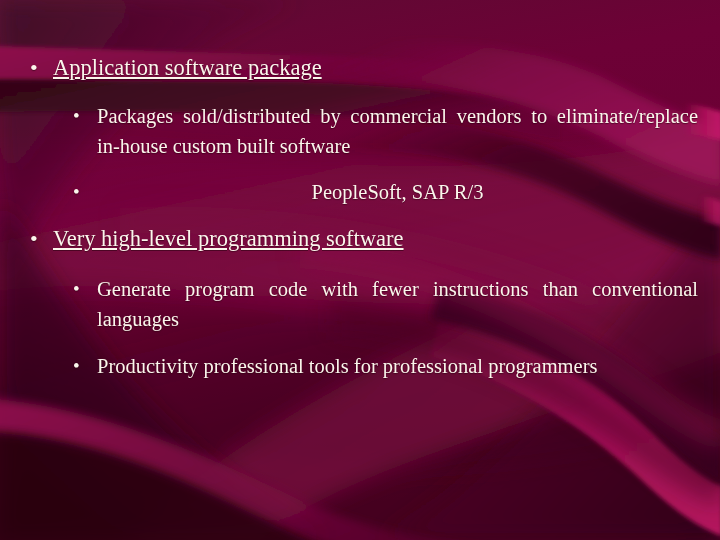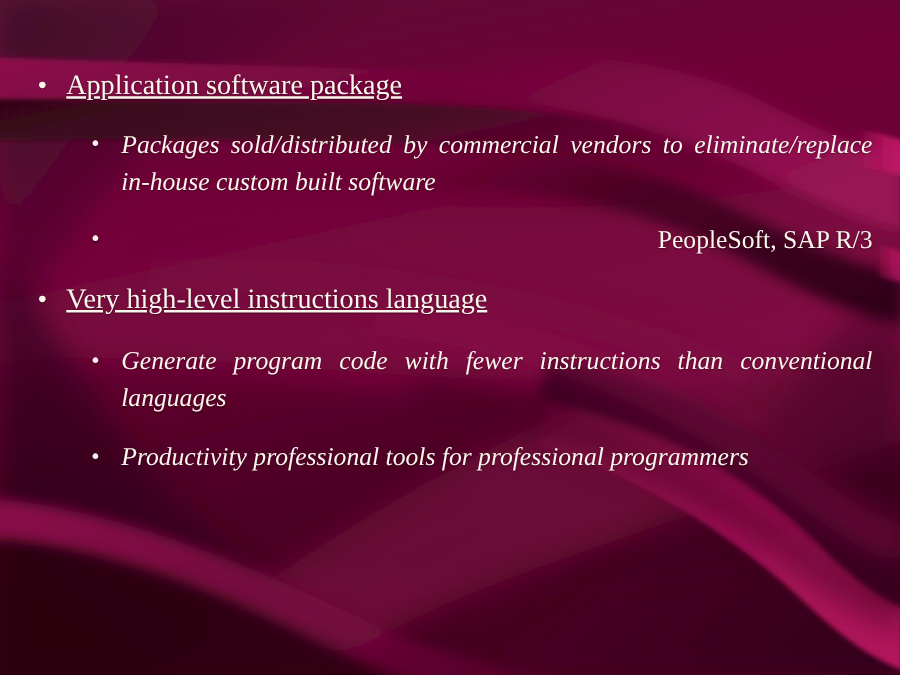--- a/index.html
+++ b/index.html
@@ -68,26 +68,25 @@
     width: 24px;
     text-align: left;
     font-size: 19px;
     line-height: 30px;
   }
   .lvl2 .txt {
     flex: 1 1 auto;
     text-align: justify;
   }
   .lvl2 .txt.nojustify {
-    text-align: right;
+    text-align: center;
   }
   
   .lvl2 .txt.justify-all {
     text-align: justify;
-    font-style: italic;
   }
 
   .b1 { top: 53px; }
   .b2 { top: 101px; }
   .b3 { top: 177px; }
   .b4 { top: 224px; }
   .b5 { top: 274px; }
   .b6 { top: 351px; }
 </style>
 </head>
@@ -247,21 +246,21 @@
       <span class="txt justify-all">Packages sold/distributed by commercial vendors to eliminate/replace in-house custom built software</span>
     </div>
 
     <div class="bullet-row lvl2 b3">
       <span class="dot">•</span>
       <span class="txt nojustify">PeopleSoft, SAP R/3</span>
     </div>
 
     <div class="bullet-row lvl1 b4">
       <span class="dot">•</span>
-      <span class="txt">Very high-level instructions language</span>
+      <span class="txt">Very high-level programming software</span>
     </div>
 
     <div class="bullet-row lvl2 b5">
       <span class="dot">•</span>
       <span class="txt justify-all">Generate program code with fewer instructions than conventional languages</span>
     </div>
 
     <div class="bullet-row lvl2 b6">
       <span class="dot">•</span>
       <span class="txt justify-all">Productivity professional tools for professional programmers</span>

